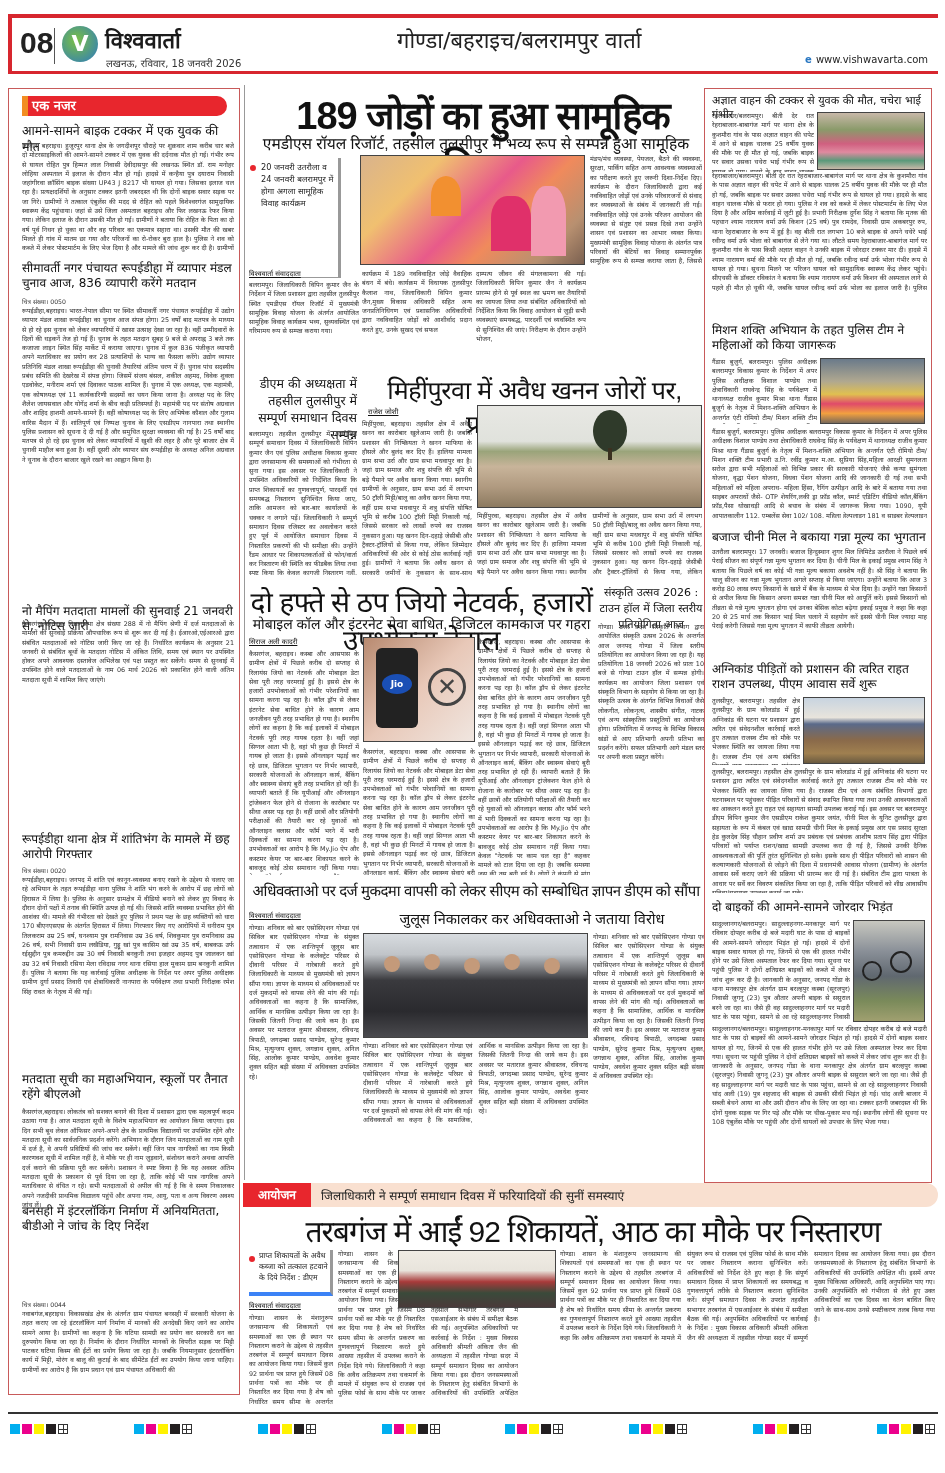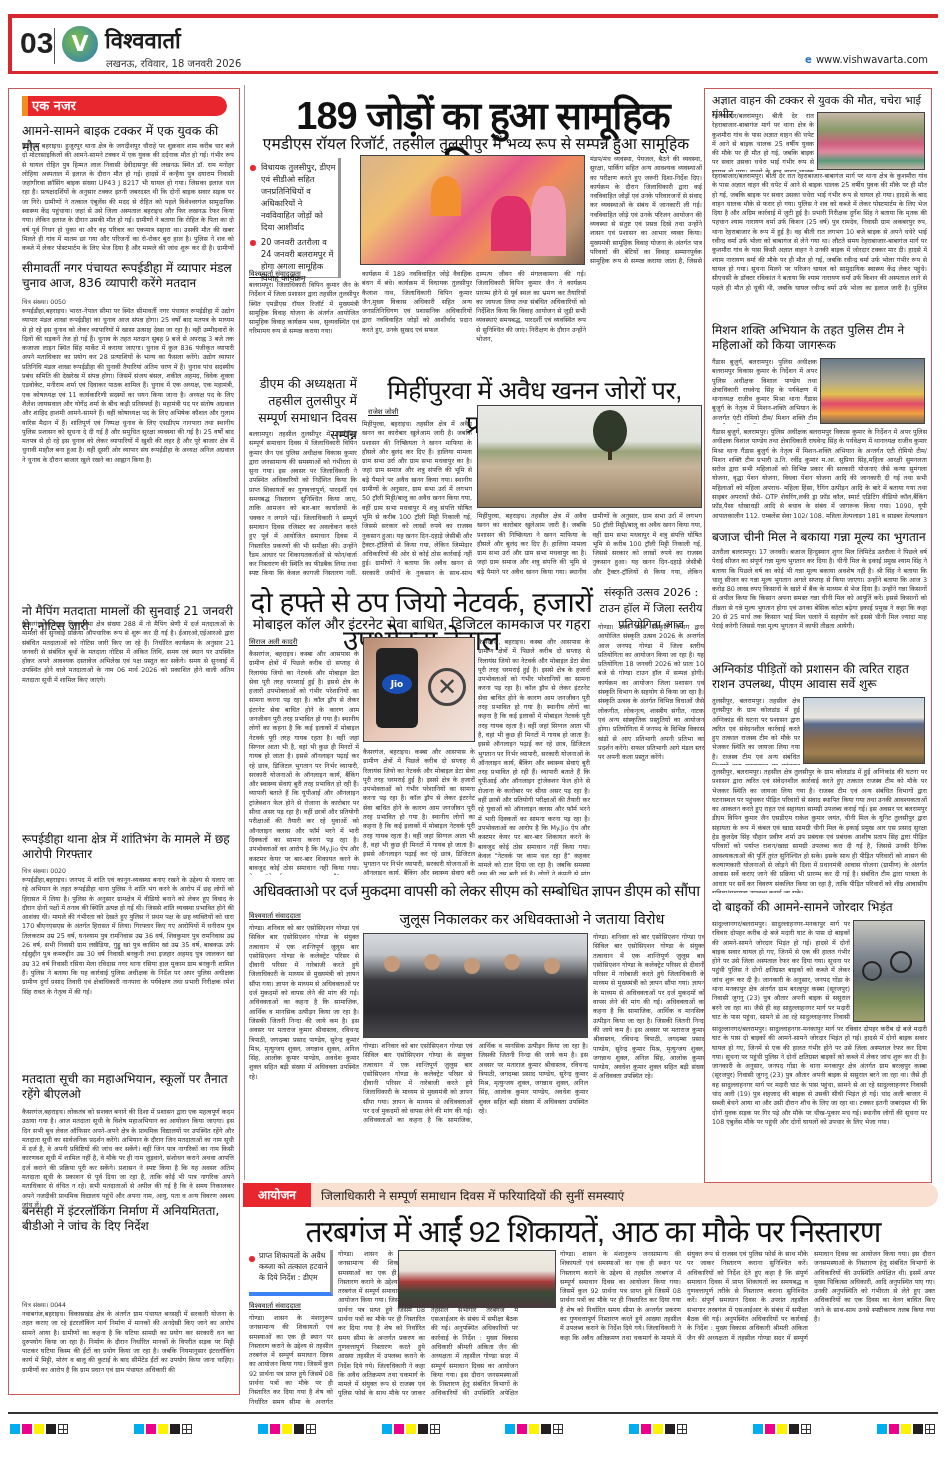--- a/index.html
+++ b/index.html
@@ -36,25 +36,26 @@
 .regmarks{position:absolute;left:10px;top:1424px;width:925px;display:flex;justify-content:space-between}
 .reg{display:flex;gap:2px;align-items:center}
 .reg span{width:10px;height:10px;display:block}
 .reg .x{border:1px solid #333;background:linear-gradient(#333,#333) center/1px 100% no-repeat,linear-gradient(#333,#333) center/100% 1px no-repeat}
 .vline{position:absolute;background:#999;width:1px}
 </style>
 </head>
 <body>
 
 <div class="masthead">
-  <div class="pageno">03</div>
+  <div class="pageno">08</div>
   <div class="vbar"></div>
   <div class="logo">V</div>
   <div class="brand">विश्ववार्ता</div>
   <div class="dateline">लखनऊ, रविवार, 18 जनवरी 2026</div>
+  <div class="section">गोण्डा/बहराइच/बलरामपुर वार्ता</div>
   <div class="site"><span class="e">e</span><span>www.vishwavarta.com</span></div>
 </div>
 
 <div class="boxL"></div>
 <div class="ribbon">एक नजर</div>
 
 <div class="h2 hL" style="left:22px;top:123px;width:212px;font-size:12.5px">आमने-सामने बाइक टक्कर में एक युवक की मौत</div>
 <div class="col" style="left:22px;top:142px;width:212px;height:112px;overflow:hidden">जरवल, बहराइच। हुजूरपुर थाना क्षेत्र के जगदीशपुर चौराहे पर शुक्रवार शाम करीब चार बजे दो मोटरसाइकिलों की आमने-सामने टक्कर में एक युवक की दर्दनाक मौत हो गई। गंभीर रूप से घायल रोहित पुत्र हिम्मत लाल निवासी देवीदासपुर की लखनऊ स्थित डॉ. राम मनोहर लोहिया अस्पताल में इलाज के दौरान मौत हो गई। हादसे में कन्हैया पुत्र दयाराम निवासी जहांगीरवा क्रॉसिंग बाइक संख्या UP43 J 8217 भी घायल हो गया। जिसका इलाज चल रहा है। प्रत्यक्षदर्शियों के अनुसार टक्कर इतनी जबरदस्त थी कि दोनों बाइक सवार सड़क पर जा गिरे। ग्रामीणों ने तत्काल एंबुलेंस की मदद से रोहित को पहले विशेश्वरगंज सामुदायिक स्वास्थ्य केंद्र पहुंचाया। जहां से उसे जिला अस्पताल बहराइच और फिर लखनऊ रेफर किया गया। लेकिन इलाज के दौरान उसकी मौत हो गई। ग्रामीणों ने बताया कि रोहित के पिता का दो वर्ष पूर्व निधन हो चुका था और वह परिवार का एकमात्र सहारा था। उसकी मौत की खबर मिलते ही गांव में मातम छा गया और परिजनों का रो-रोकर बुरा हाल है। पुलिस ने शव को कब्जे में लेकर पोस्टमार्टम के लिए भेज दिया है और मामले की जांच शुरू कर दी है। ग्रामीणों ने प्रशासन से पीड़ित परिवार को आर्थिक सहायता देने तथा जगदीशपुर चौराहे पर स्पीड ब्रेकर व चेतावनी बोर्ड लगाए जाने की मांग की है।</div>
 
 <div class="h2 hL" style="left:22px;top:261px;width:212px">सीमावर्ती नगर पंचायत रूपईडीहा में व्यापार मंडल चुनाव आज, 836 व्यापारी करेंगे मतदान</div>
@@ -72,21 +73,20 @@
 <div class="col" style="left:22px;top:1108px;width:212px;height:152px;overflow:hidden">कैसरगंज,बहराइच। लोकतंत्र को सशक्त बनाने की दिशा में प्रशासन द्वारा एक महत्वपूर्ण कदम उठाया गया है। आज मतदाता सूची के विशेष महाअभियान का आयोजन किया जाएगा। इस दिन सभी बूथ लेवल ऑफिसर अपने-अपने क्षेत्र के प्राथमिक विद्यालयों पर उपस्थित रहेंगे और मतदाता सूची का सार्वजनिक प्रदर्शन करेंगे। अभियान के दौरान जिन मतदाताओं का नाम सूची में दर्ज है, वे अपनी प्रविष्टियों की जांच कर सकेंगे। वहीं जिन पात्र नागरिकों का नाम किसी कारणवश सूची में शामिल नहीं है, वे मौके पर ही नाम जुड़वाने, संशोधन कराने अथवा आपत्ति दर्ज कराने की प्रक्रिया पूरी कर सकेंगे। प्रशासन ने स्पष्ट किया है कि यह अवसर अंतिम मतदाता सूची के प्रकाशन से पूर्व दिया जा रहा है, ताकि कोई भी पात्र नागरिक अपने मताधिकार से वंचित न रहे। सभी मतदाताओं से अपील की गई है कि वे समय निकालकर अपने नजदीकी प्राथमिक विद्यालय पहुंचें और अपना नाम, आयु, पता व अन्य विवरण अवश्य जांच लें।</div>
 
 <div class="h2 hL" style="left:22px;top:1204px;width:212px">बनसही में इंटरलॉकिंग निर्माण में अनियमितता, बीडीओ ने जांच के दिए निर्देश</div>
 <div class="col" style="left:22px;top:1300px;width:212px;font-size:6.2px">चित्र संख्या। 0044</div>
 <div class="col" style="left:22px;top:1310px;width:212px;height:82px;overflow:hidden">नवाबगंज,बहराइच। विकासखंड क्षेत्र के अंतर्गत ग्राम पंचायत बनसही में सरकारी योजना के तहत कराए जा रहे इंटरलॉकिंग मार्ग निर्माण में मानकों की अनदेखी किए जाने का आरोप सामने आया है। ग्रामीणों का कहना है कि घटिया सामग्री का प्रयोग कर सरकारी धन का दुरुपयोग किया जा रहा है। निर्माण के दौरान निर्धारित मानकों के विपरीत सड़क पर मिट्टी पाटकर घटिया किस्म की ईंटों का प्रयोग किया जा रहा है। जबकि नियमानुसार इंटरलॉकिंग कार्य में मिट्टी, मोरंग व बालू की कुटाई के बाद सीमेंटेड ईंटों का उपयोग किया जाना चाहिए। ग्रामीणों का आरोप है कि ग्राम प्रधान एवं ग्राम पंचायत अधिकारी की</div>
 
 <div class="hbig" style="left:258px;top:88px;width:450px;text-align:center">189 जोड़ों का हुआ सामूहिक विवाह</div>
 <div class="sub" style="left:246px;top:132px;width:460px;text-align:center;font-size:15.5px">एमडीएस रॉयल रिजॉर्ट, तहसील तुलसीपुर में भव्य रूप से सम्पन्न हुआ सामूहिक विवाह कार्यक्रम</div>
 
 <ul class="bullets">
-  <li>विधायक तुलसीपुर, डीएम एवं सीडीओ सहित जनप्रतिनिधियों व अधिकारियों ने नवविवाहित जोड़ों को दिया आशीर्वाद</li>
   <li>20 जनवरी उतरौला व 24 जनवरी बलरामपुर में होगा अगला सामूहिक विवाह कार्यक्रम</li>
 </ul>
 
 <div class="photo" style="left:360px;top:155px;width:225px;height:110px;background:linear-gradient(135deg,#d9b38c 0%,#f0c070 25%,#e85a8a 50%,#f08a5c 65%,#b89070 85%,#7a6050 100%)">
   <div style="position:absolute;left:70px;top:20px;width:30px;height:40px;border-radius:50% 50% 0 0;background:#f29030"></div>
   <div style="position:absolute;left:130px;top:40px;width:40px;height:55px;border-radius:40% 40% 0 0;background:#e0306a"></div>
   <div style="position:absolute;left:170px;top:30px;width:35px;height:70px;border-radius:40% 40% 0 0;background:#f29ab0"></div>
 </div>
 
 <div class="col" style="left:590px;top:155px;width:112px;height:110px;overflow:hidden">मंडप/मंच व्यवस्था, पेयजल, बैठने की व्यवस्था, सुरक्षा, पार्किंग सहित अन्य आवश्यक व्यवस्थाओं का परीक्षण करते हुए जरूरी दिशा-निर्देश दिए। कार्यक्रम के दौरान जिलाधिकारी द्वारा कई नवविवाहित जोड़ों एवं उनके परिवारजनों से संवाद कर व्यवस्थाओं के संबंध में जानकारी ली गई। नवविवाहित जोड़े एवं उनके परिजन आयोजन की व्यवस्था से संतुष्ट एवं प्रसन्न दिखे तथा उन्होंने शासन एवं प्रशासन का आभार व्यक्त किया। मुख्यमंत्री सामूहिक विवाह योजना के अंतर्गत पात्र परिवारों की बेटियों का विवाह सम्मानपूर्वक सामूहिक रूप से सम्पन्न कराया जाता है, जिससे आर्थिक रूप से कमजोर परिवारों को अनावश्यक खर्च से राहत मिलती है तथा बेटियों के विवाह में सरकारी सहायता से सहयोग प्राप्त होता है।</div>

